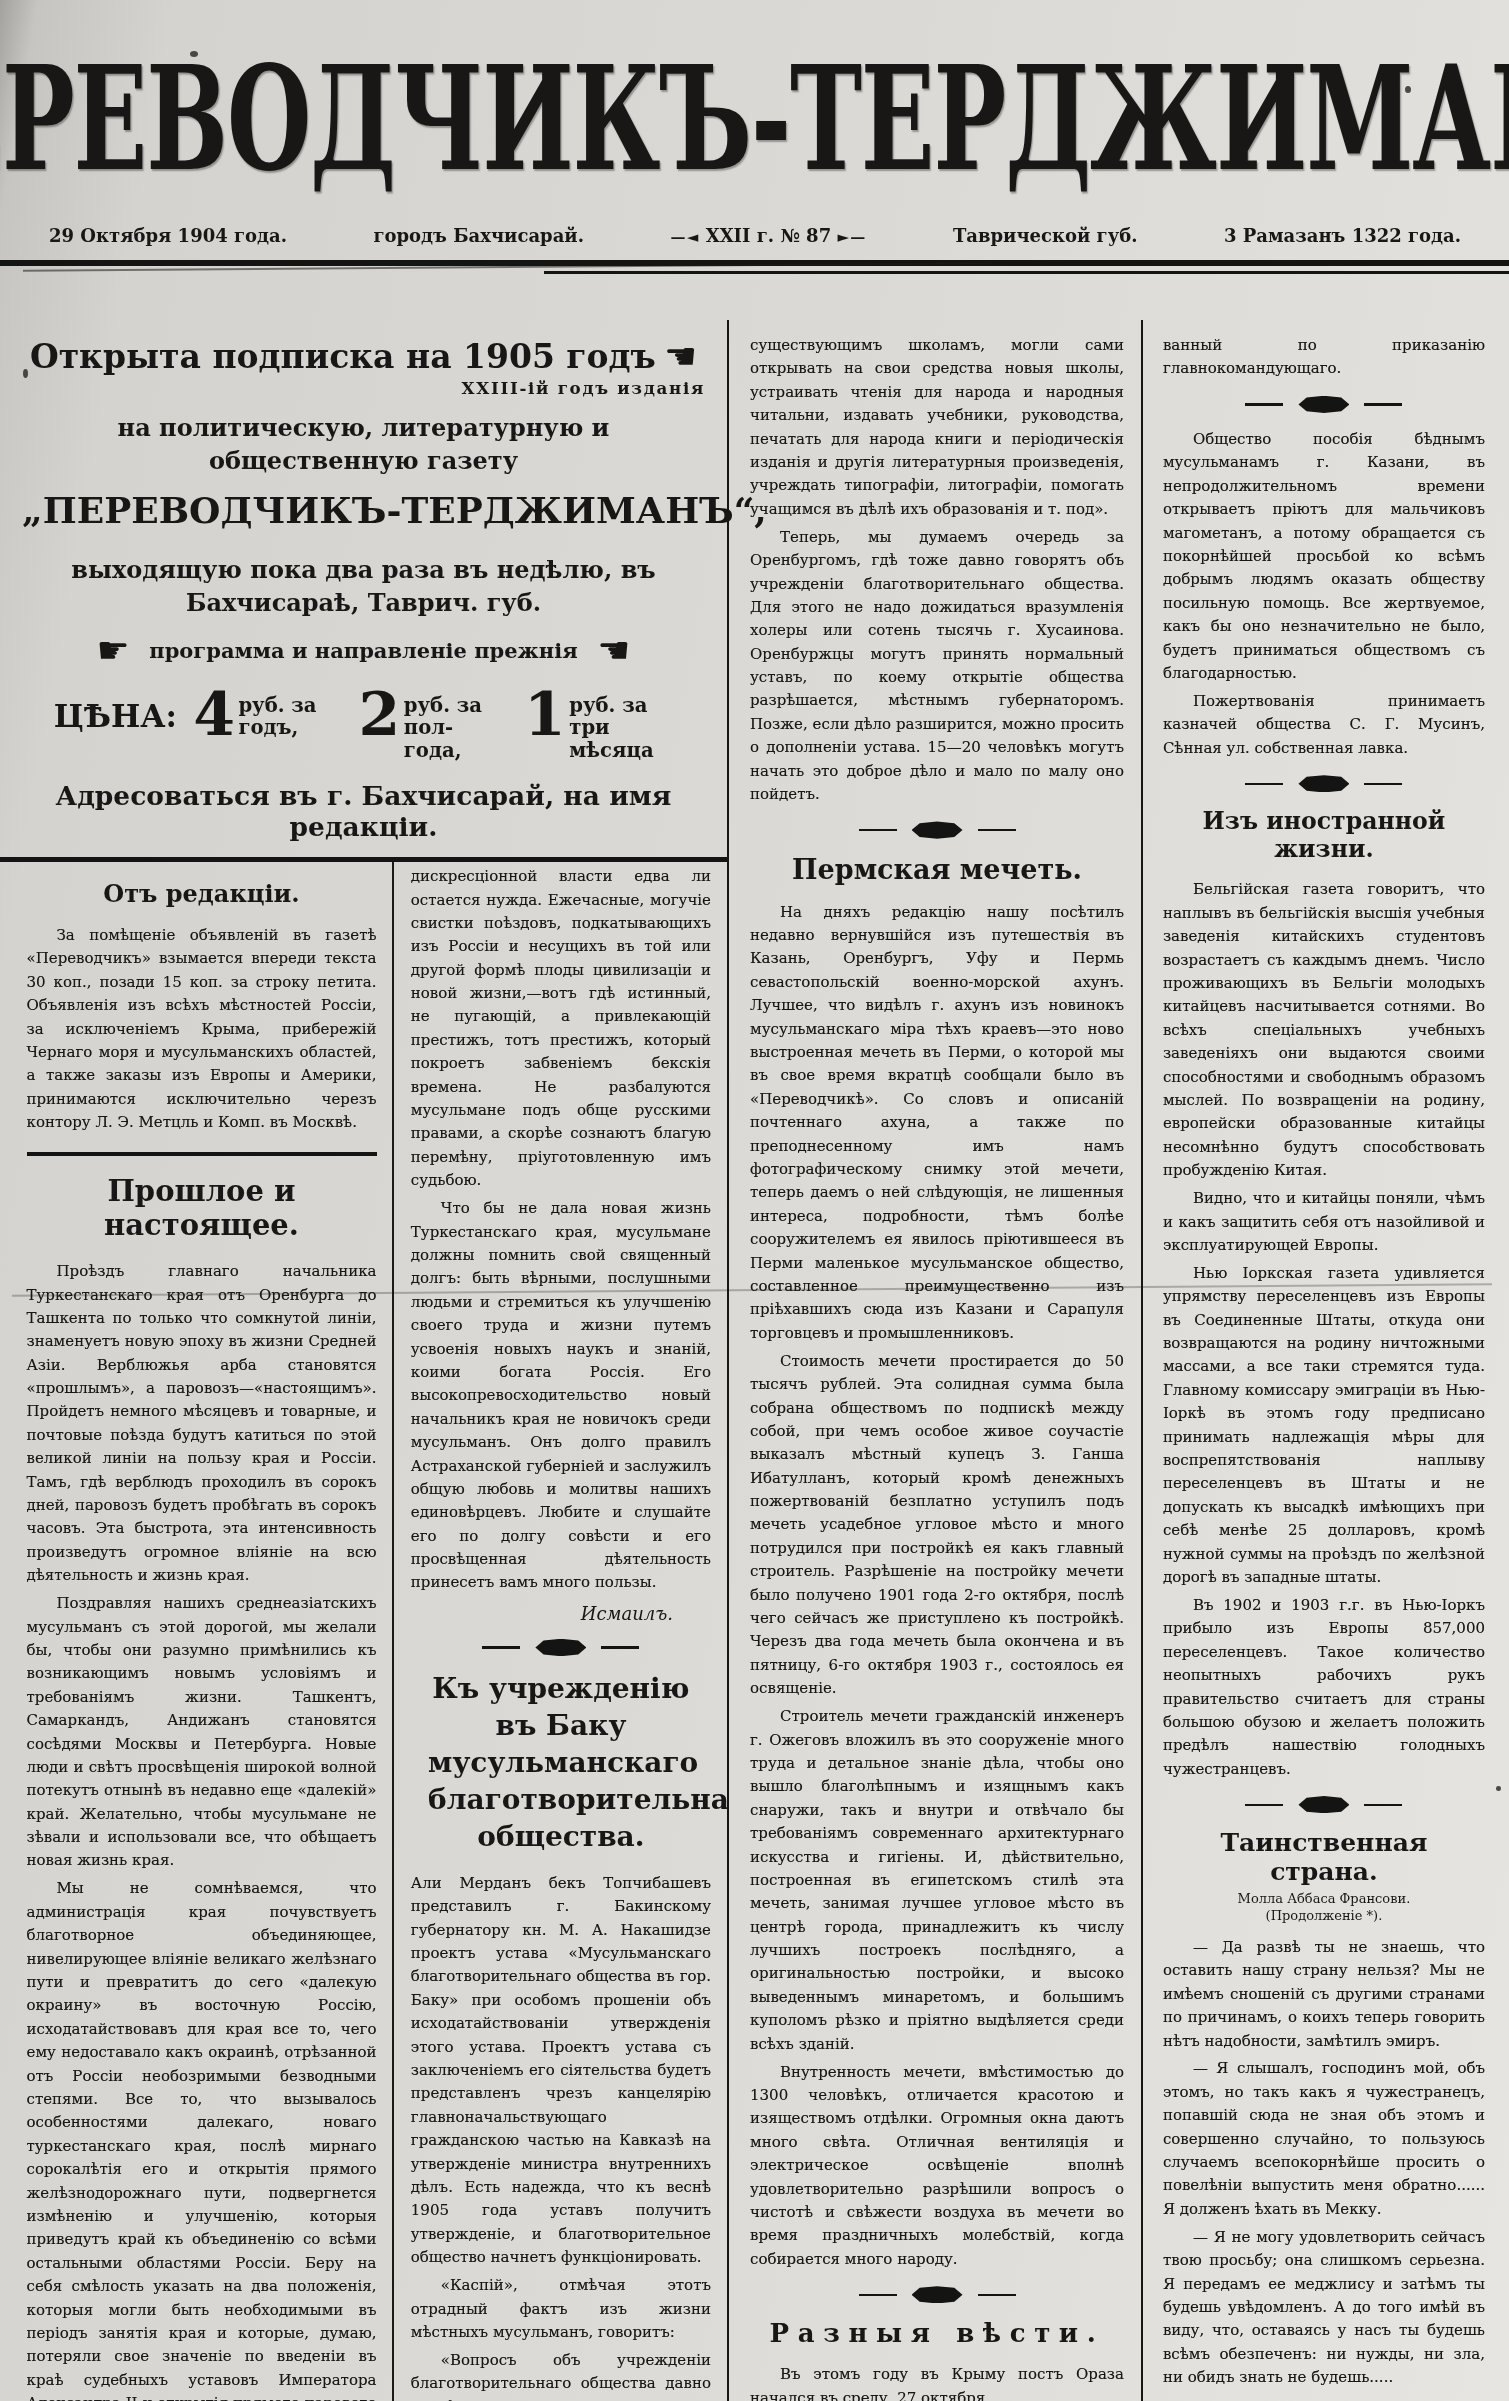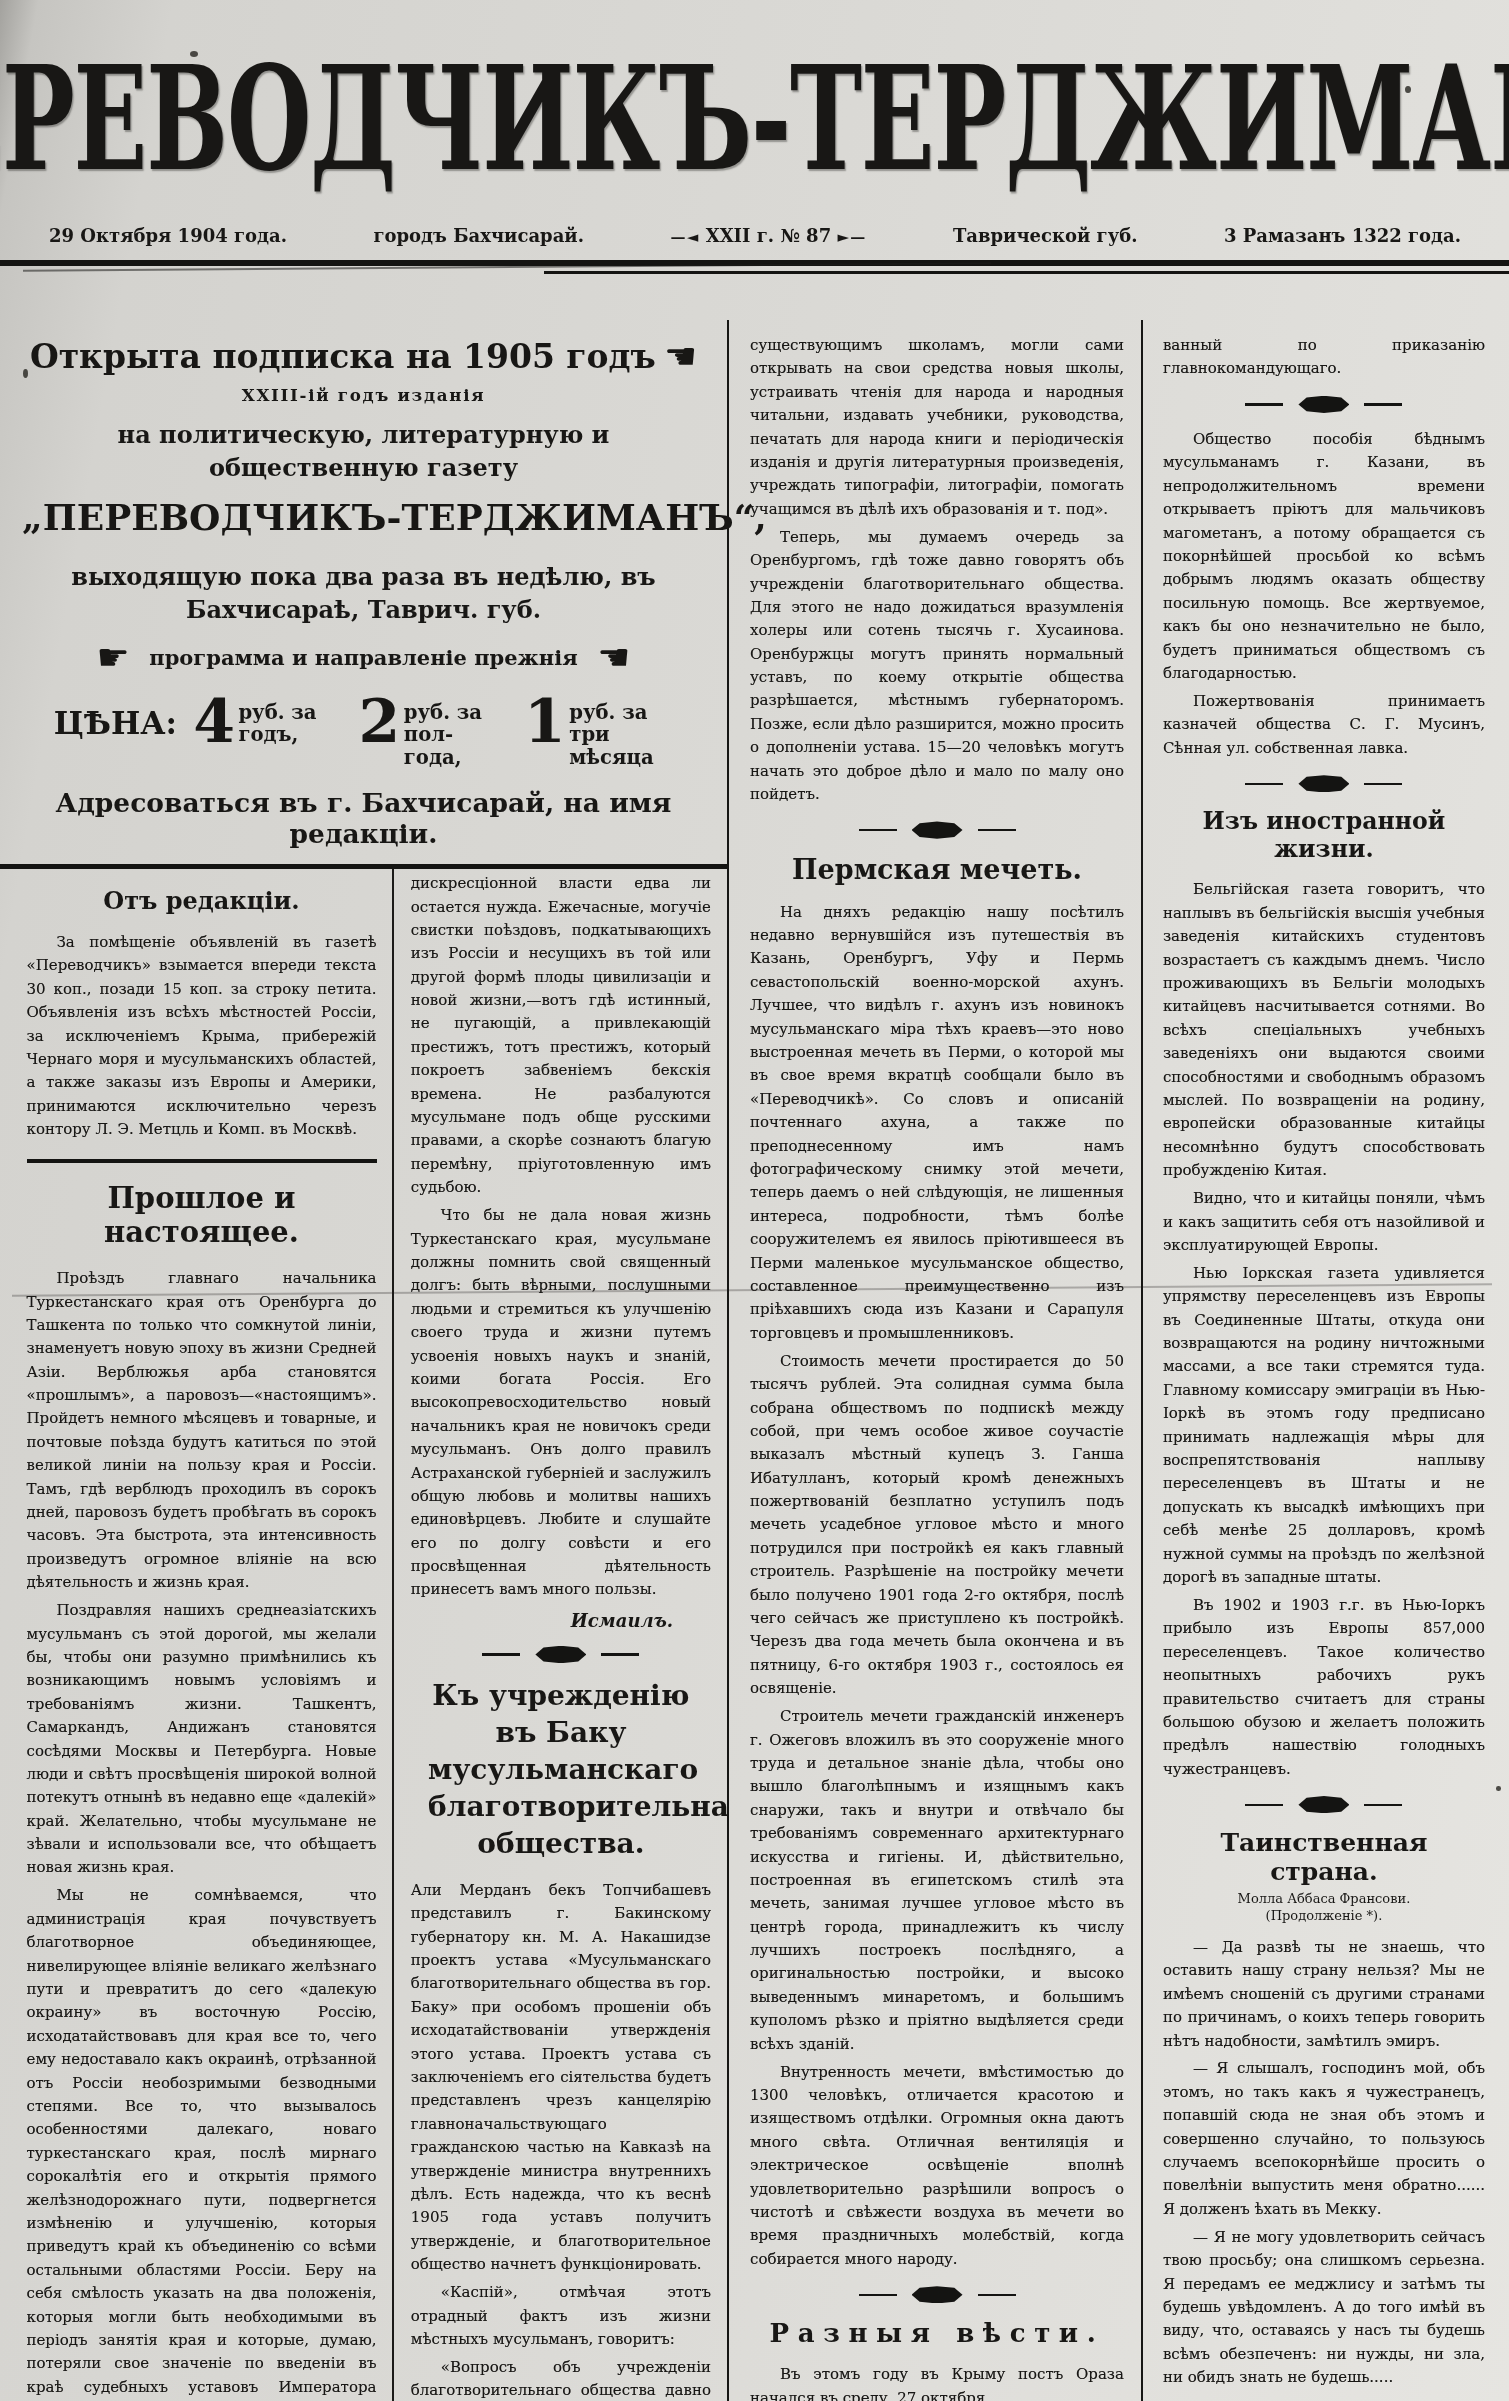--- a/index.html
+++ b/index.html
@@ -33,21 +33,21 @@
   .col{overflow:hidden;}
   .col1{width:350px;padding:10.4px 15px 0 26.5px;}
   .col2{flex:1;padding:3.5px 16px 0 17.3px;border-left:2.3px solid #1b1a18;}
   .col3{width:374px;border-right:2.9px solid #161614;padding:14px 17.3px 0 21px;}
   .col4{flex:1;padding:14px 25px 0 19.6px;}
 
   
   .ad{padding:17.3px 22px 15px;border-bottom:5.2px solid #141412;}
   .ad-line1{font-size:33px;font-weight:bold;display:flex;justify-content:center;align-items:center;gap:8px;white-space:nowrap;}
   .hand{font-family:"DejaVu Sans","Liberation Sans",sans-serif;font-size:37px;line-height:1;}
-  .ad-line2{font-size:16.7px;font-weight:bold;text-align:center;margin-top:9px;letter-spacing:1.7px;}
+  .ad-line2{font-size:16.7px;font-weight:bold;text-align:right;margin-top:2px;letter-spacing:1.7px;}
   .ad-line3{font-size:24px;font-weight:bold;text-align:center;margin-top:14px;line-height:1.35;}
   .ad-title{font-size:36px;font-weight:bold;text-align:center;margin-top:11.5px;white-space:nowrap;}
   .ad-line5{font-size:24px;font-weight:bold;text-align:center;margin-top:22px;line-height:1.4;}
   .ad-line6{font-size:21px;font-weight:bold;display:flex;justify-content:center;align-items:center;gap:19.6px;margin-top:12.7px;}
   .price-row{display:flex;justify-content:center;align-items:flex-start;gap:5.8px;margin-top:17.3px;}
   .price-label{font-size:31px;font-weight:bold;margin-top:11.5px;}
   .price-item{display:flex;align-items:flex-start;gap:3.5px;margin-left:10.4px;}
   .price-num{font-size:60px;font-weight:bold;line-height:.9;}
   .price-unit{font-size:19.6px;font-weight:bold;width:104px;line-height:1.15;margin-top:8px;}
   .ad-address{font-size:26.5px;font-weight:bold;text-align:center;margin-top:17.3px;}
@@ -56,21 +56,21 @@
   .h-editors{font-size:24px;font-weight:bold;text-align:center;margin:7px 0 16px;}
   .rule-col{height:4.6px;background:#141412;margin:17.3px 0 0;}
   .h-article{font-size:29px;font-weight:bold;text-align:center;margin:17.3px 0 18.4px;}
   .h-baku{font-size:28px;font-weight:bold;text-align:center;line-height:1.32;margin:4.6px 17.3px 16px;}
   .h-perm{font-size:27px;font-weight:bold;text-align:center;margin:8px 0 16px;}
   .h-news{font-size:26px;font-weight:bold;text-align:center;letter-spacing:8.6px;margin:9.2px 0 15px;}
   .h-foreign{font-size:23.6px;font-weight:bold;text-align:center;margin:8px 0 15px;}
   .h-serial{font-size:25px;font-weight:bold;text-align:center;margin:7px 0 2.3px;}
   .h-serial-author{font-size:13px;font-weight:normal;text-align:center;margin:4.6px 0 0;}
   .h-serial-note{font-size:13px;text-align:center;margin:2.3px 0 12.7px;}
-  .sig{text-align:right;font-style:italic;font-size:18px;padding-right:38px;margin:8px 0 2.3px;font-weight:bold;}
+  .sig{text-align:right;font-style:italic;font-size:18px;padding-right:38px;margin:8px 0 2.3px;}
   .orn-div{display:flex;align-items:center;justify-content:center;gap:15px;margin:15px 0;}
   .orn-line{width:38px;height:2.3px;background:#141412;}
   .orn-diamond{width:51px;height:17.3px;background:#141412;
     clip-path:polygon(0 50%,16% 10%,50% 0,84% 10%,100% 50%,84% 90%,50% 100%,16% 90%);}
 </style>
 </head>
 <body>
 
 <div class="page">
 

